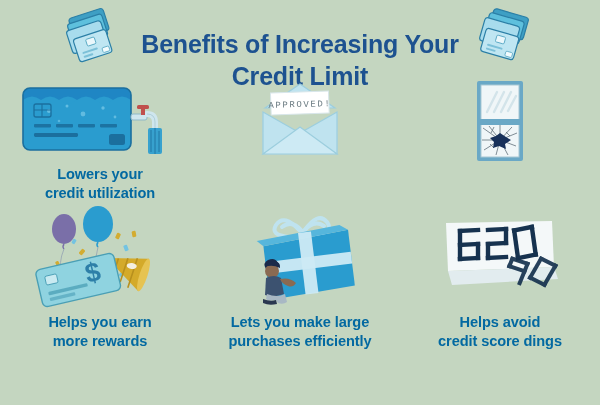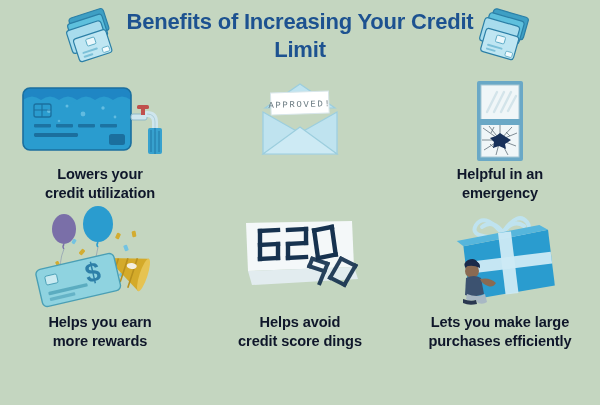--- a/index.html
+++ b/index.html
@@ -22,26 +22,27 @@
 
   
   .title-wrap {
     position: absolute;
     left: 0;
     top: 8px;
     width: 600px;
     text-align: center;
   }
   .title {
-    font-size: 22px;
+    font-size: 25px;
     font-weight: bold;
     color: #1d5290;
     line-height: 1.28;
     letter-spacing: -0.2px;
     padding: 0 120px;
+    margin-top: 20px;
   }
 
   .deco {
     position: absolute;
     width: 72px;
     height: 72px;
   }
   .deco.left  { left: 58px;  top: 4px; }
   .deco.right { left: 468px; top: 4px; }
 
@@ -64,21 +65,21 @@
   }
   .art {
     height: 86px;
     display: flex;
     align-items: center;
     justify-content: center;
   }
   .caption {
     font-size: 14.6px;
     font-weight: bold;
-    color: #0f172a;
+    color: #0369a1;
     text-align: center;
     line-height: 1.32;
     letter-spacing: -0.1px;
     margin-top: 1px;
     white-space: pre-line;
   }
   .cell.r2 .art { height: 92px; }
   .cell.r2 .caption { margin-top: 12px; }
 
   svg { display: block; overflow: visible; }
@@ -208,22 +209,20 @@
               <path d="M44 62 L60 68"></path>
             <path d="M44 62 L52 77"></path>
               <path d="M44 62 L40 77"></path>
               <path d="M44 62 L28 72"></path>
             <path d="M44 62 L26 62"></path>
             <path d="M35 55 L38 49 M50 54 L54 58 M38 70 L34 66"></path>
           </g>
           <path d="M44 55 L50 59 L55 62 L49 66 L50 71 L43 68 L37 70 L38 64 L34 60 L40 58 Z" fill="#17305a"></path>
         </svg>
       </div>
-      <div class="caption">Helpful in an
-emergency</div>
     </div>
 
     <div class="cell r2">
       <div class="art">
         <svg width="160" height="92" viewBox="0 0 160 92">
 
           <ellipse cx="44" cy="20" rx="12" ry="15" fill="#7a6fa8"></ellipse>
           <path d="M44 35 q-2 3 0 5" stroke="#7a6fa8" stroke-width="1.4" fill="none"></path>
           <path d="M44 40 q-6 14 -2 26" stroke="#9aa8b4" stroke-width="0.9" fill="none"></path>
           <ellipse cx="78" cy="15" rx="15" ry="18" fill="#2a9ccf"></ellipse>
@@ -254,20 +253,53 @@
             <rect x="18" y="52" width="80" height="38" rx="5" fill="#8fd3e0" stroke="#4a9fb5" stroke-width="1.4"></rect>
             <rect x="26" y="60" width="12" height="9" rx="1.5" fill="#c9eaf1" stroke="#4a9fb5" stroke-width="0.9"></rect>
             <rect x="26" y="76" width="40" height="3.4" rx="1" fill="#4a9fb5" opacity="0.75"></rect>
             <rect x="26" y="82" width="26" height="3.4" rx="1" fill="#4a9fb5" opacity="0.6"></rect>
             <text x="74" y="76" text-anchor="middle" font-family="'Liberation Sans',sans-serif" font-size="27" font-weight="bold" fill="#2d7fa8">$</text>
           </g>
         </svg>
       </div>
       <div class="caption">Helps you earn
 more rewards</div>
+    </div>
+
+    <div class="cell r2">
+      <div class="art">
+        <svg width="140" height="92" viewBox="0 0 140 92">
+
+          <g fill="none" stroke="#bfe3ef" stroke-width="4" stroke-linecap="round">
+            <path d="M70 22 q-16 -18 -24 -6 q-6 10 12 12"></path>
+            <path d="M74 22 q14 -20 23 -9 q7 10 -11 14"></path>
+            <path d="M72 22 q-10 -12 -20 -4"></path>
+            <path d="M74 22 q10 -12 20 -5"></path>
+          </g>
+
+          <g transform="rotate(-7 78 56)">
+            <path d="M36 32 L122 26 L122 82 L36 86 Z" fill="#2a9ccf"></path>
+            <path d="M36 32 L122 26 L114 20 L30 26 Z" fill="#56b6dc"></path>
+            <rect x="72" y="23" width="13" height="62" fill="#cdeaf4" opacity="0.95"></rect>
+            <rect x="36" y="48" width="86" height="12" fill="#cdeaf4" opacity="0.95"></rect>
+          </g>
+
+          <g>
+            <path d="M36 60 q-4 -6 2 -9 q7 -3 10 3 l-1 8 Z" fill="#1b2a4a"></path>
+            <circle cx="42" cy="62" r="7" fill="#8a6a52"></circle>
+            <path d="M35 58 q2 -7 9 -6 q7 1 6 7 q-8 -4 -15 -1 Z" fill="#1b2a4a"></path>
+            <path d="M36 69 q8 -4 15 0 l3 16 q-10 4 -19 1 Z" fill="#3c5270"></path>
+            <path d="M50 70 q10 -2 16 4 q-3 5 -8 3 q-6 -2 -8 -7 Z" fill="#8a6a52"></path>
+            <path d="M37 85 q10 4 18 0 l2 8 q-4 3 -9 1 q-2 -4 -5 -3 q-4 2 -7 -1 Z" fill="#a8b8c4"></path>
+            <path d="M33 90 q7 3 13 1 l1 4 q-8 2 -14 -1 Z" fill="#2a3850"></path>
+          </g>
+        </svg>
+      </div>
+      <div class="caption">Lets you make large
+purchases efficiently</div>
     </div>
 
     <div class="cell r2">
       <div class="art">
         <svg width="140" height="92" viewBox="0 0 140 92">
           <path d="M16 14 L122 12 L124 58 L18 62 Z" fill="#f4f8f9"></path>
           <path d="M18 62 L124 58 L128 70 L22 76 Z" fill="#e2ecef"></path>
           <g fill="none" stroke="#16324f" stroke-width="4.4" stroke-linecap="square">
 
             <path d="M30 22 L30 50"></path>
@@ -303,47 +335,14 @@
               <path d="M120 51 L120 73"></path>
               <path d="M104 74 L120 73"></path>
             </g>
           </g>
         </svg>
       </div>
       <div class="caption">Helps avoid
 credit score dings</div>
     </div>
 
-    <div class="cell r2">
-      <div class="art">
-        <svg width="140" height="92" viewBox="0 0 140 92">
-
-          <g fill="none" stroke="#bfe3ef" stroke-width="4" stroke-linecap="round">
-            <path d="M70 22 q-16 -18 -24 -6 q-6 10 12 12"></path>
-            <path d="M74 22 q14 -20 23 -9 q7 10 -11 14"></path>
-            <path d="M72 22 q-10 -12 -20 -4"></path>
-            <path d="M74 22 q10 -12 20 -5"></path>
-          </g>
-
-          <g transform="rotate(-7 78 56)">
-            <path d="M36 32 L122 26 L122 82 L36 86 Z" fill="#2a9ccf"></path>
-            <path d="M36 32 L122 26 L114 20 L30 26 Z" fill="#56b6dc"></path>
-            <rect x="72" y="23" width="13" height="62" fill="#cdeaf4" opacity="0.95"></rect>
-            <rect x="36" y="48" width="86" height="12" fill="#cdeaf4" opacity="0.95"></rect>
-          </g>
-
-          <g>
-            <path d="M36 60 q-4 -6 2 -9 q7 -3 10 3 l-1 8 Z" fill="#1b2a4a"></path>
-            <circle cx="42" cy="62" r="7" fill="#8a6a52"></circle>
-            <path d="M35 58 q2 -7 9 -6 q7 1 6 7 q-8 -4 -15 -1 Z" fill="#1b2a4a"></path>
-            <path d="M36 69 q8 -4 15 0 l3 16 q-10 4 -19 1 Z" fill="#3c5270"></path>
-            <path d="M50 70 q10 -2 16 4 q-3 5 -8 3 q-6 -2 -8 -7 Z" fill="#8a6a52"></path>
-            <path d="M37 85 q10 4 18 0 l2 8 q-4 3 -9 1 q-2 -4 -5 -3 q-4 2 -7 -1 Z" fill="#a8b8c4"></path>
-            <path d="M33 90 q7 3 13 1 l1 4 q-8 2 -14 -1 Z" fill="#2a3850"></path>
-          </g>
-        </svg>
-      </div>
-      <div class="caption">Lets you make large
-purchases efficiently</div>
-    </div>
-
   </div>
 </div>
 
 </body></html>

